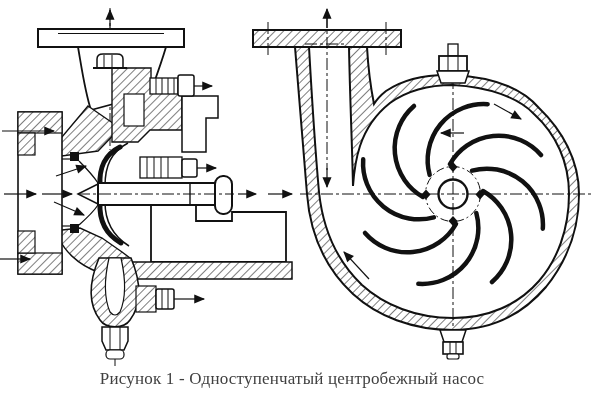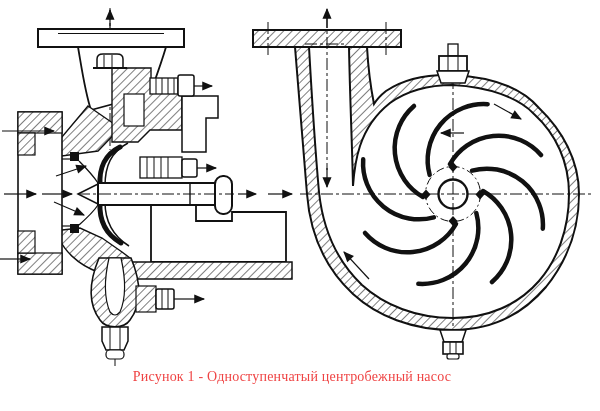--- a/index.html
+++ b/index.html
@@ -3,21 +3,21 @@
 <meta charset="utf-8">
 <style>
   html,body{margin:0;padding:0;background:#ffffff;}
   #stage{
     position:relative;width:600px;height:411px;background:#ffffff;overflow:hidden;
     font-family:"Liberation Serif","DejaVu Serif",serif;
   }
   #drawing{position:absolute;left:0;top:0;}
   figcaption{
     position:absolute;left:0;right:0;top:369px;text-align:center;
-    padding-right:16px;font-size:14px;color:#ef4444;letter-spacing:.2px;
+    padding-right:16px;font-size:17px;color:#404040;letter-spacing:.2px;
   }
   .ln{stroke:#111;fill:none;}
   .w{fill:#ffffff;stroke:#111;}
   .h{fill:url(#hatch);stroke:#111;}
   .bk{stroke:#111;fill:none;stroke-linecap:round;}
   .cl{stroke:#111;fill:none;stroke-width:1;stroke-dasharray:12 3 3 3;}
   .ar{stroke:#111;stroke-width:1.2;fill:none;marker-end:url(#ah);}
 </style>
 </head>
 <body>

